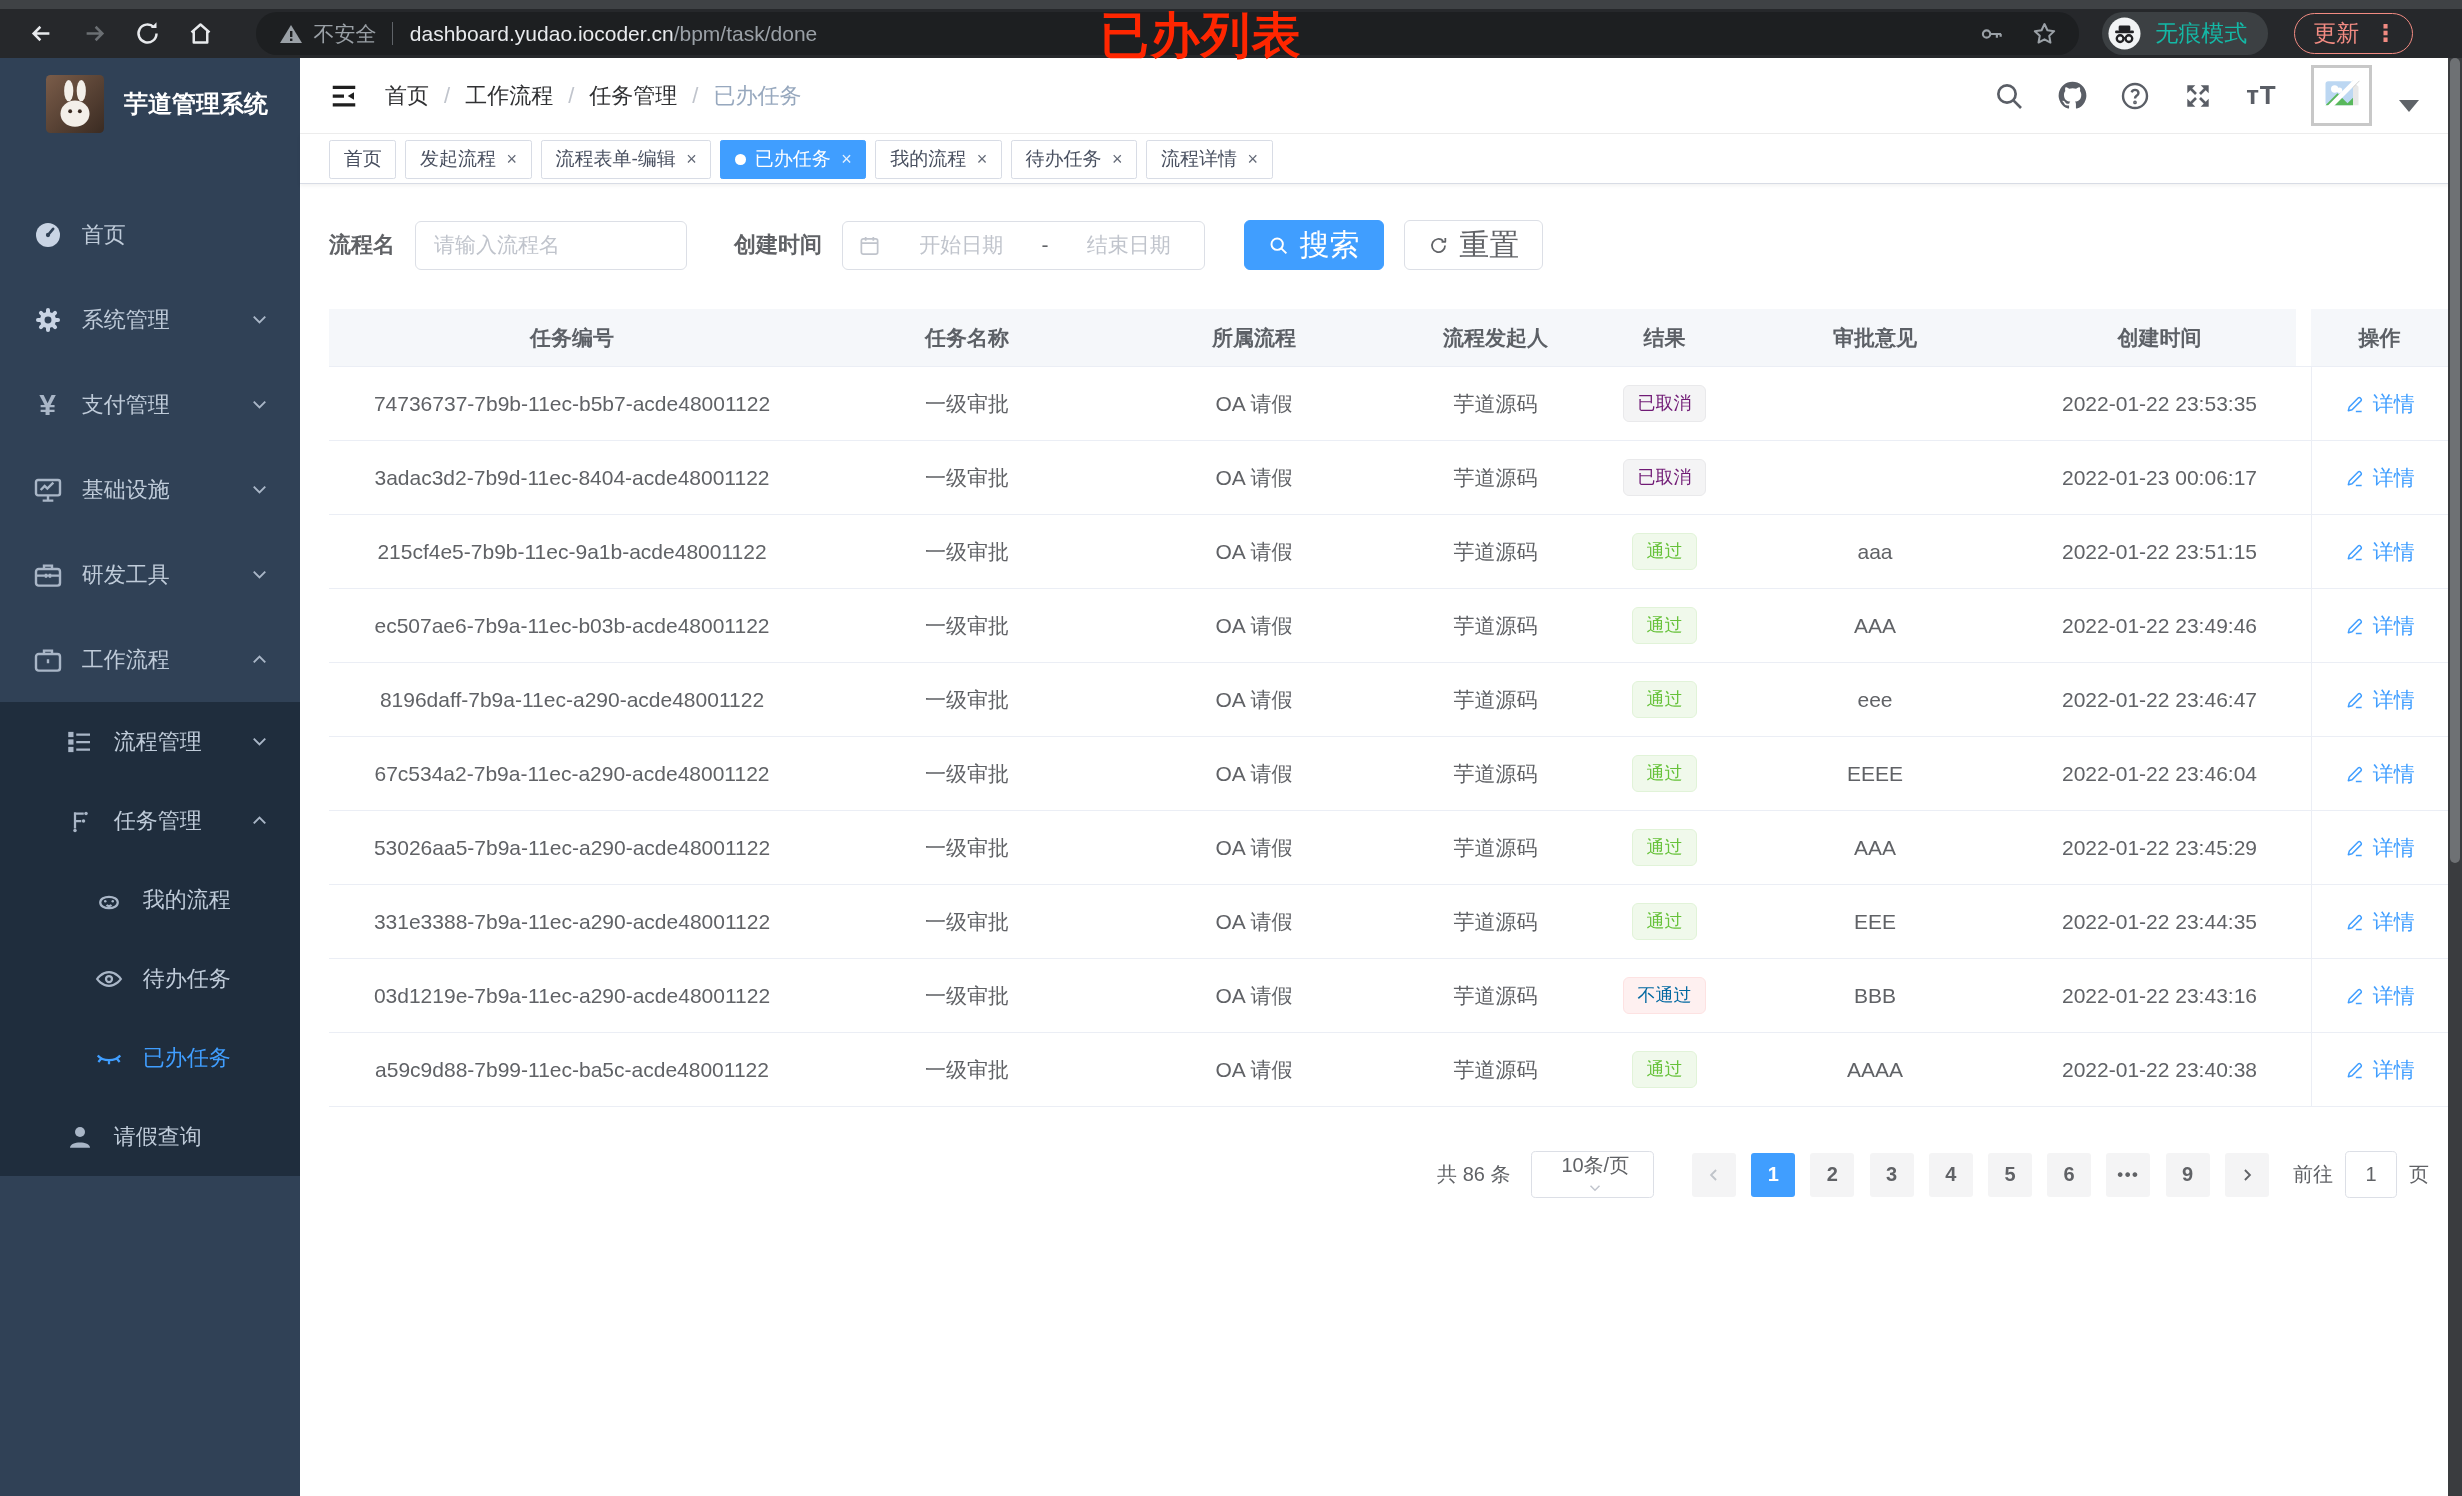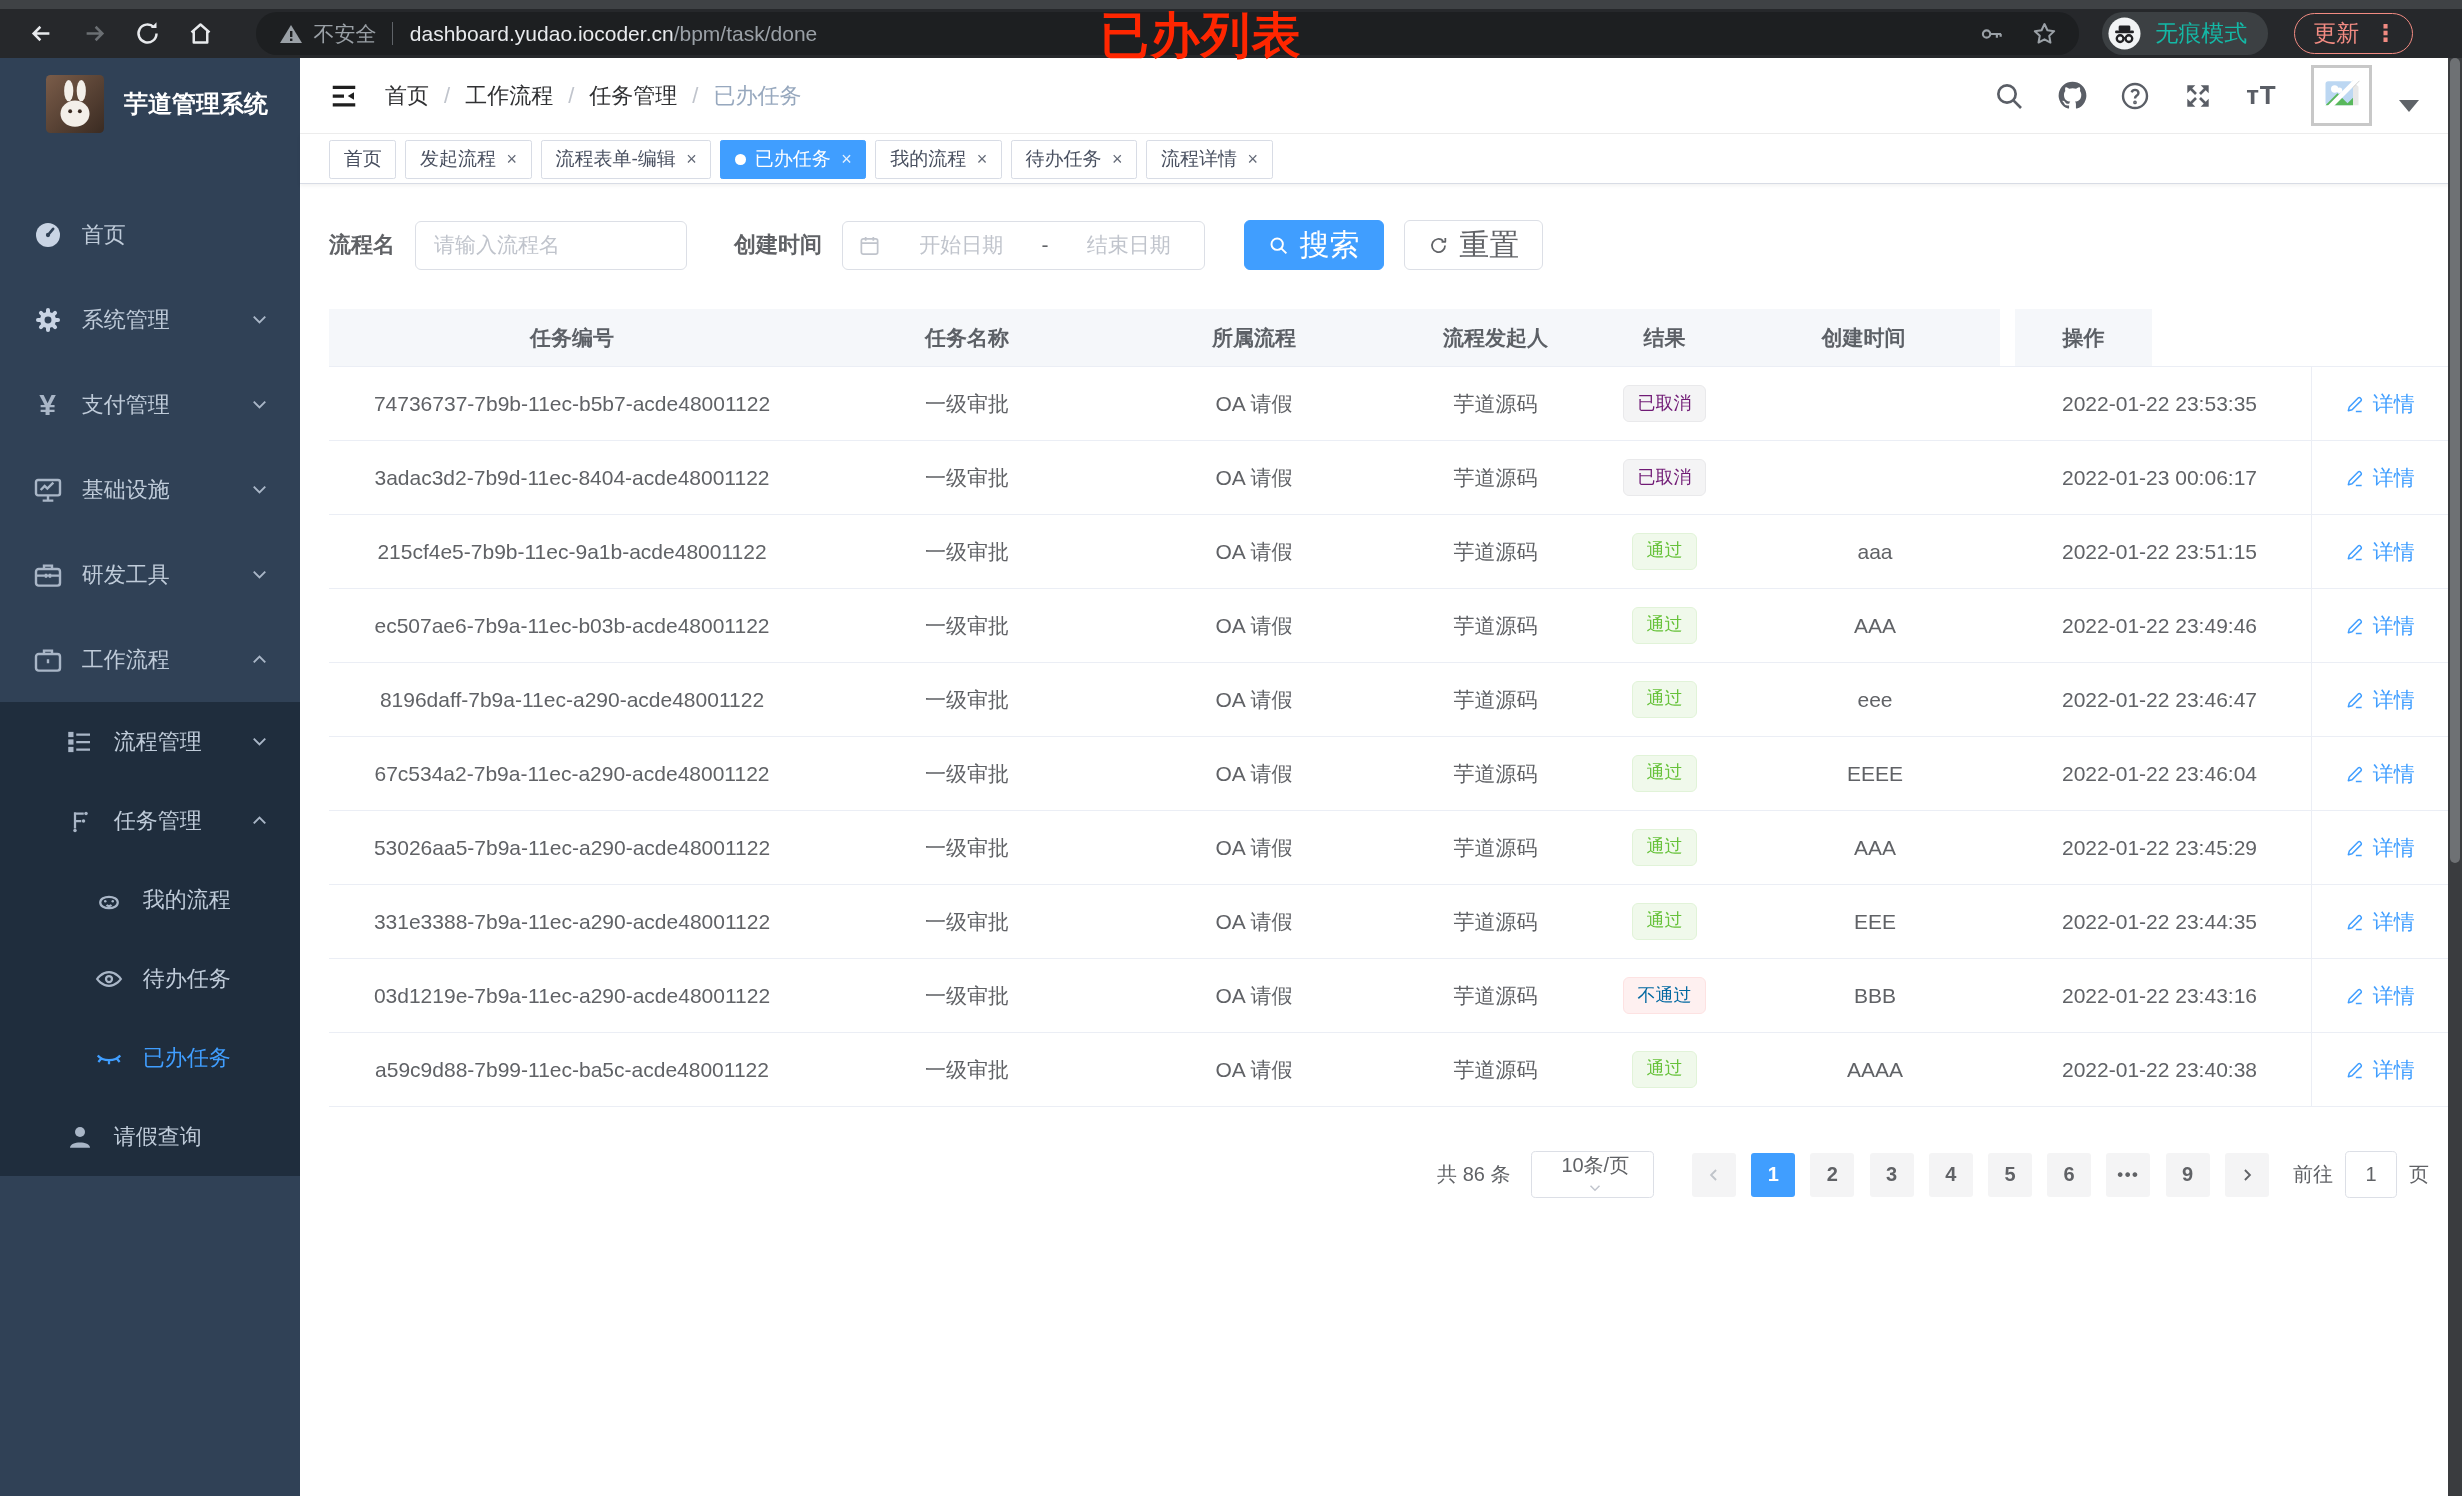--- a/index.html
+++ b/index.html
@@ -88,21 +88,21 @@
   .thead .cell { background:#f5f7fa; height:100%; display:flex; align-items:center; justify-content:center; }
   .thead .c-gutter { background:#fff; }
   .tbody .trow { height:74px; border-bottom:0.8px solid #ebeef5; background:#fff; }
   .cell { display:flex; align-items:center; justify-content:center; text-align:center; overflow:hidden; }
   .c-id{width:486px;} .c-name{width:304px;} .c-proc{width:270px;} .c-starter{width:213px;}
   .c-result{width:125px;} .c-opinion{width:296px;} .c-created{width:273px;} .c-gutter{width:15px;height:100%;}
   .c-action{width:137px;height:100%;}
   .tbody .c-action { border-left:0.8px solid #ebeef5; }
   .tag { display:inline-block; padding:6px 13.7px; font-size:18px; border-radius:6px; line-height:1.3; white-space:nowrap; }
   .tag-info { background:#f4f4f5; color:#701a75; border:0.8px solid #e9e9eb; }
-  .tag-success { background:#f0f9eb; color:#67c23a; border:0.8px solid #e1f3d8;font-family:Liberation Mono, monospace; }
+  .tag-success { background:#f0f9eb; color:#67c23a; border:0.8px solid #e1f3d8; }
   .tag-danger { background:#fef0f0; color:#0369a1; border:0.8px solid #fde2e2; }
   .act-link { color:#409eff; display:inline-flex; align-items:center; gap:7.6px; font-size:21px; cursor:pointer; }
 
   
   .pager { display:flex; align-items:center; justify-content:flex-end; margin:44px 33px 0 0; font-size:20px; color:#606266; }
   .pg-total { margin-right:21px; }
   .pg-select { width:123px; height:47px; border:0.8px solid #dcdfe6; border-radius:4.6px; display:flex; align-items:center; padding:0 12px 0 16.7px; margin-right:30px; background:#fff;flex-direction:column; }
   .pg-select .val { flex:1; font-size:20px; color:#606266; }
   .pg-btn { min-width:44px; height:44px; margin:0 7.6px; border-radius:3px; background:#f4f4f5; color:#606266; font-weight:700; display:grid; place-items:center; cursor:pointer; padding:0 4.6px; }
   .pg-btn.active { background:#409eff; color:#fff; }
@@ -495,20 +495,21 @@
         </div>
       </div>
 
       <div class="tbl">
         <div class="trow thead">
           <div class="cell c-id">任务编号</div>
           <div class="cell c-name">任务名称</div>
           <div class="cell c-proc">所属流程</div>
           <div class="cell c-starter">流程发起人</div>
           <div class="cell c-result">结果</div>
+          <div class="cell c-opinion">审批意见</div>
           <div class="cell c-created">创建时间</div>
           <div class="cell c-gutter"></div>
           <div class="cell c-action">操作</div>
         </div>
         <div class="tbody">
 
             <div class="trow">
               <div class="cell c-id">74736737-7b9b-11ec-b5b7-acde48001122</div>
               <div class="cell c-name">一级审批</div>
               <div class="cell c-proc">OA 请假</div>

